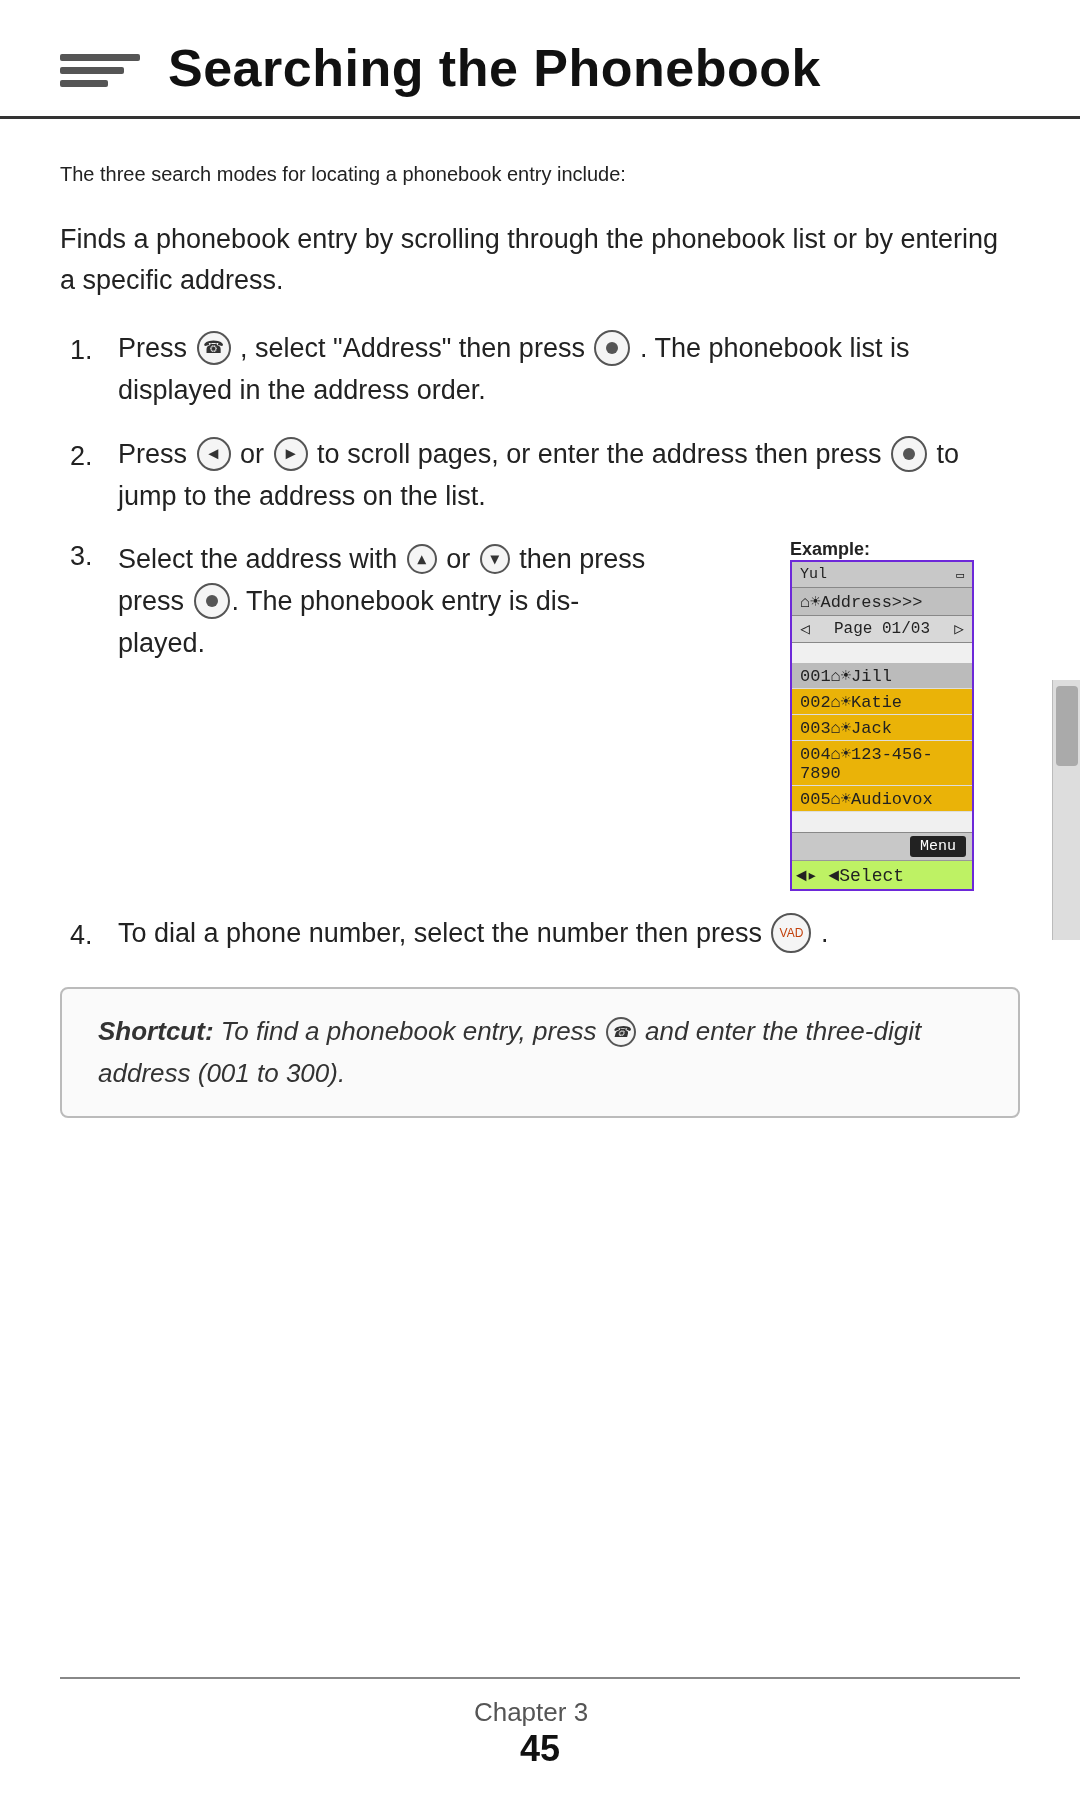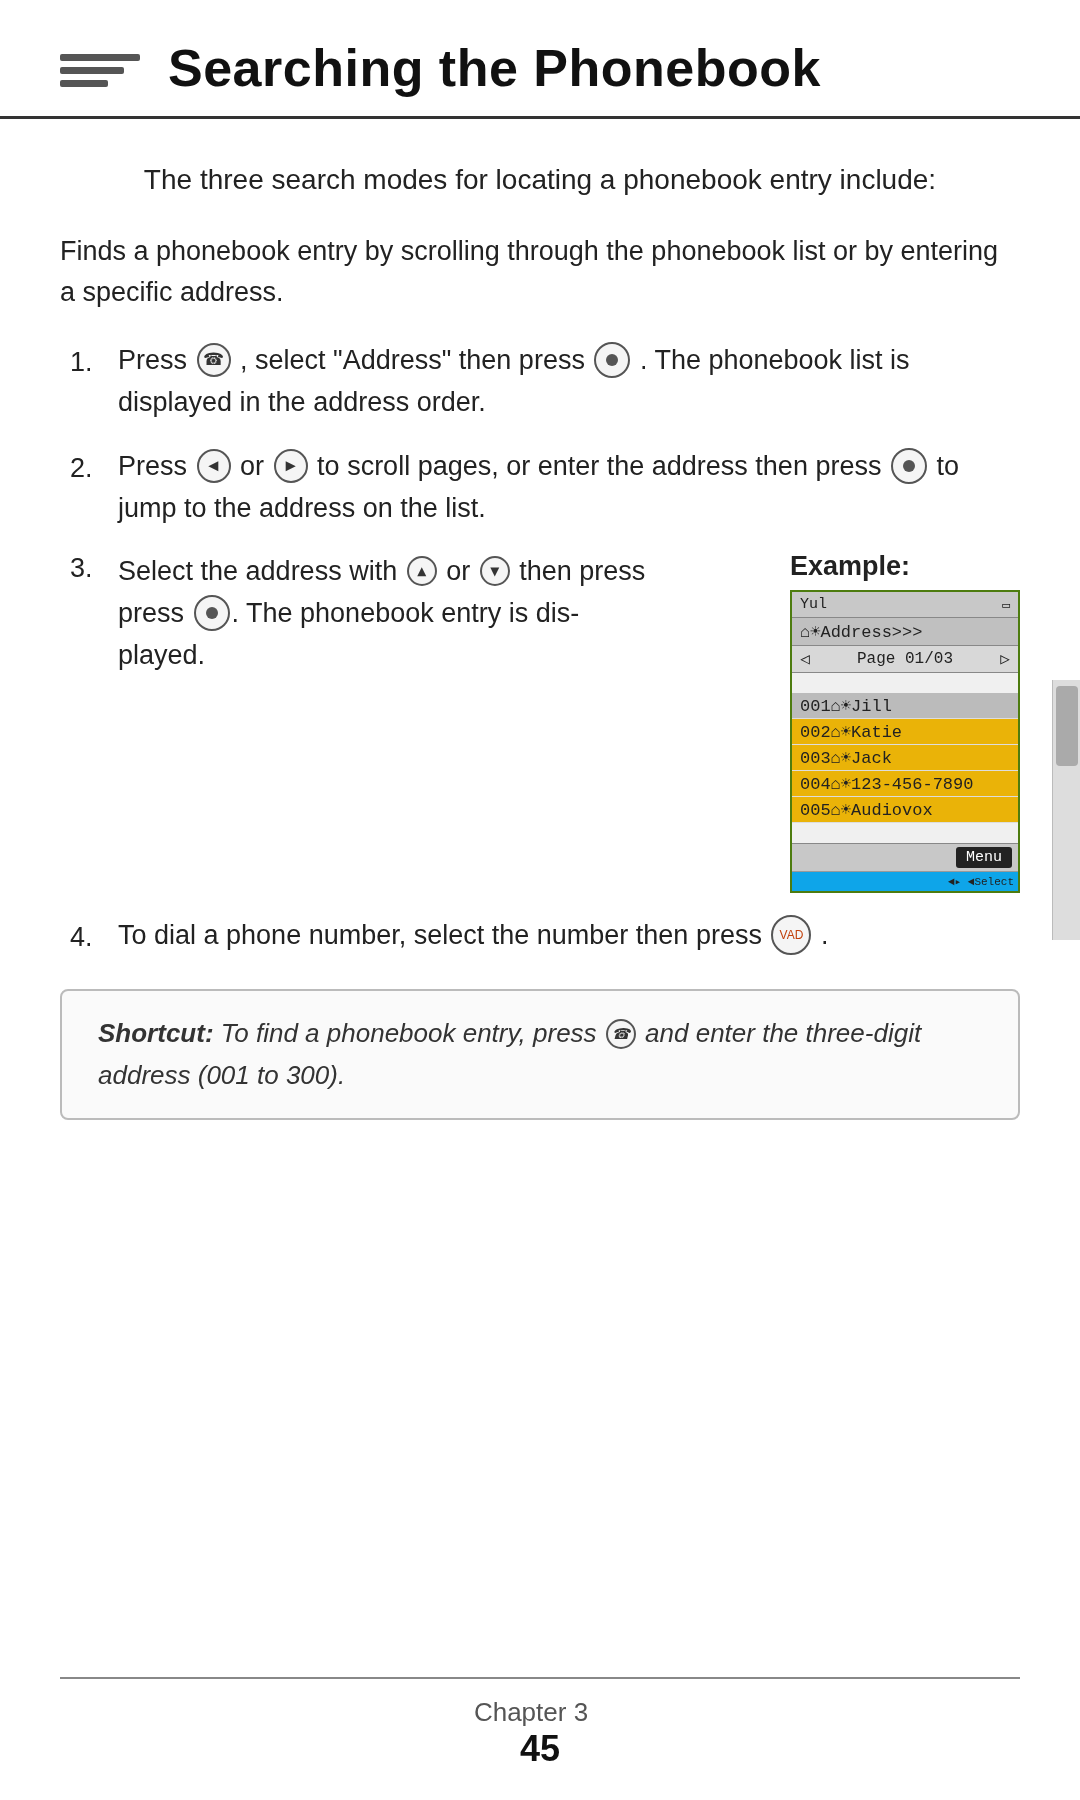--- a/index.html
+++ b/index.html
@@ -44,25 +44,24 @@
       color: #111;
       letter-spacing: 0.5px;
     }
 
     
     .content {
       padding: 30px 60px 30px 60px;
     }
 
     .intro-text {
-      font-size: 28px;
+      font-size: 20px;
       margin-bottom: 30px;
       color: #222;
       line-height: 1.5;
-      text-align: center;
     }
 
     .section-title {
       font-size: 36px;
       font-weight: bold;
       margin-bottom: 20px;
       color: #111;
     }
 
     .desc-text {
@@ -105,28 +104,27 @@
     .step3-text {
       flex: 1;
       line-height: 1.55;
     }
     .example-box {
       margin-left: 30px;
       min-width: 230px;
     }
     .example-label {
       font-weight: bold;
-      font-size: 27px;
-      margin-bottom: 8px;
+      font-size: 18px;
     }
 
     
     .phone-screen {
-      border: 2px solid #4d7c0f;
-      width: 230px;
+      border: 2px solid #6d28d9;
+      width: 184px;
       background: #e8e8e8;
       font-size: 18px;
       font-family: 'Courier New', monospace;
     }
     .phone-screen .screen-top {
       background: #c8c8c8;
       padding: 4px 8px;
       display: flex;
       align-items: center;
       justify-content: space-between;
@@ -175,23 +173,23 @@
       border-top: 1px solid #888;
     }
     .phone-screen .menu-btn {
       background: #222;
       color: #fff;
       font-size: 15px;
       padding: 2px 10px;
       border-radius: 3px;
     }
     .phone-screen .select-bar {
-      background: #0ea5e9;
-      text-align: right;
-      font-size: 11px;
+      background: #bef264;
+      text-align: left;
+      font-size: 18px;
       padding: 3px 4px;
       border-top: 1px solid #999;
     }
 
     
     .btn-icon {
       display: inline-flex;
       align-items: center;
       justify-content: center;
       border: 2px solid #555;

